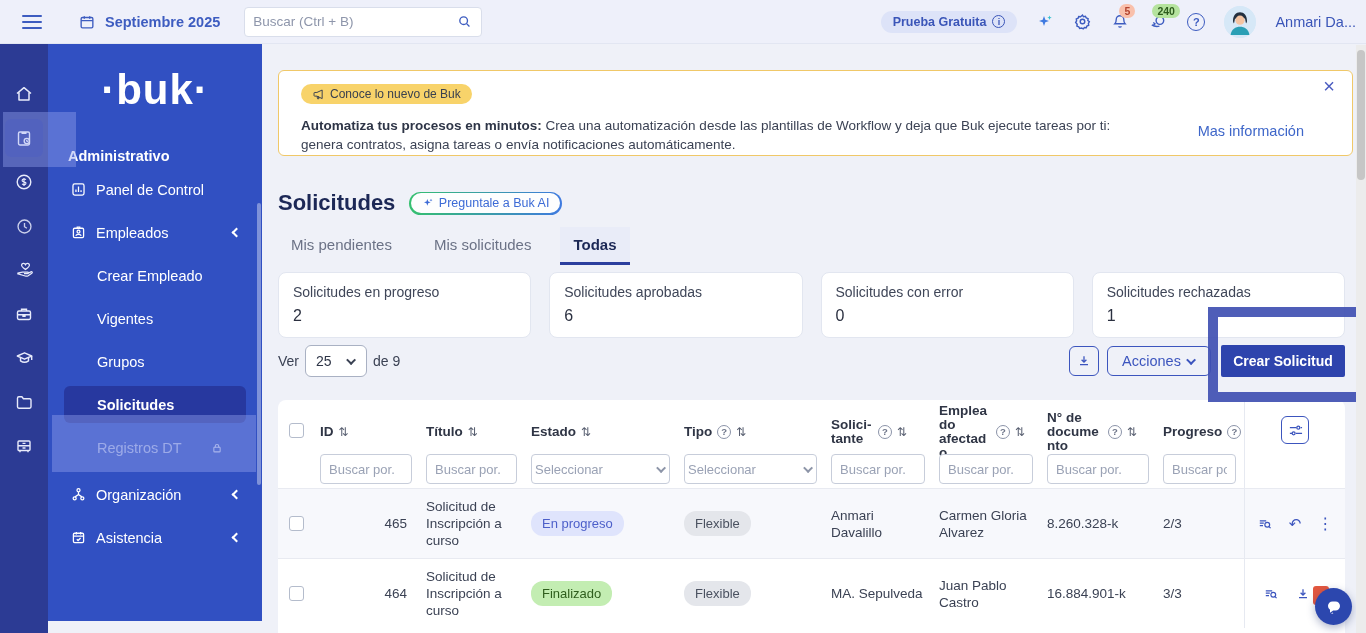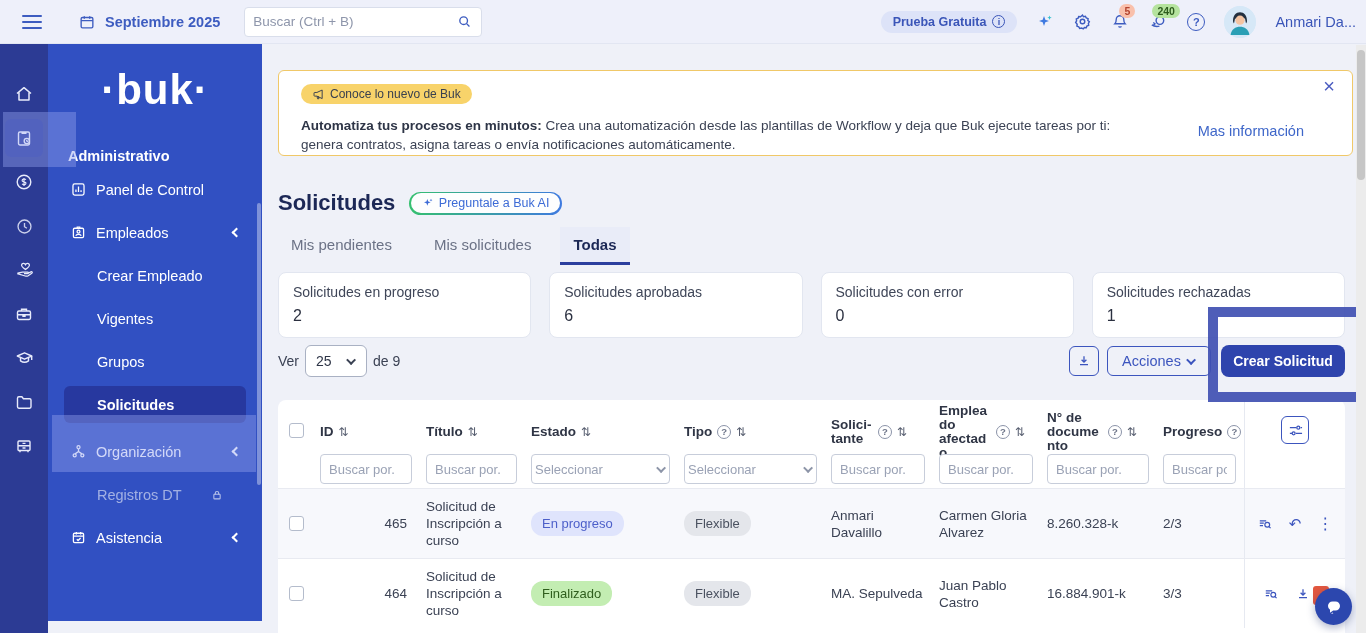--- a/index.html
+++ b/index.html
@@ -72,21 +72,21 @@
   .card .c-value { font-size:16px; color:#2b3040; margin-top:7px; }
 
   .controls { position:absolute; left:16px; top:301px; width:1067px; height:32px; display:flex; align-items:center; }
   .pp-select { margin:0 6px; width:62px; height:32px; border:1px solid #a9b1c3; border-radius:6px; background:#fff; display:flex; align-items:center; padding:10px 10px; cursor:pointer; color:#2e3547; }
   .pp-select .dn { margin-left:auto; }
   .dn { width:7px; height:7px; border-left:2px solid #3b4254; border-bottom:2px solid #3b4254; transform:rotate(-45deg) translateY(-2px); }
   .btn-out { height:30px; border:1px solid #3c55be; border-radius:6px; color:#3c55be; background:transparent; display:flex; align-items:center; justify-content:center; cursor:pointer; font-size:14.5px; font-family:inherit; }
   .dl-btn { width:30px; margin-left:auto; }
   .acc-btn { width:104px; margin-left:8px; gap:8px; }
   .acc-btn .dn { border-color:#3c55be; }
-  .crear-btn { width:124px; height:32px; margin-left:10px; background:#2e44ad; border:none; border-radius:8px; color:#fff; font-weight:700; font-size:14px; cursor:pointer; font-family:inherit; }
+  .crear-btn { width:124px; height:32px; margin-left:10px; background:#2e44ad; border:none; border-radius:2px; color:#fff; font-weight:700; font-size:14px; cursor:pointer; font-family:inherit; }
 
   
   .table { position:absolute; left:16px; top:356px; width:1067px; height:233px; background:#fff; border-radius:8px 8px 0 0; overflow:hidden; }
   .trow { display:grid; grid-template-columns:36px 106px 105px 153px 147px 108px 108px 116px 87px 101px; }
   .t-head { height:50px; }
   .hc { display:flex; align-items:center; gap:5px; padding:4px 2px 0 6px; font-weight:700; font-size:13.5px; color:#2f3545; line-height:14px; }
   .hc .hlabel { max-width:60px; overflow-wrap:break-word; }
   .sort { color:#555c6e; font-size:12px; font-weight:400; cursor:pointer; }
   .qm { flex:none; width:14px; height:14px; border:1px solid #8b93a8; border-radius:50%; color:#6d7488; font-size:9.5px; display:flex; align-items:center; justify-content:center; cursor:pointer; }
   .cb { width:15px; height:15px; border:1.5px solid #b4bccc; border-radius:3px; background:#fff; margin:0 auto; cursor:pointer; }
@@ -285,41 +285,41 @@
   <div class="mitem sub">
       <span>Vigentes</span>
     </div>
   <div class="mitem sub">
       <span>Grupos</span>
     </div>
   <div class="mitem sub active-row">
     <span class="active-pill"></span>
     <span style="font-weight:700">Solicitudes</span>
   </div>
+  <div class="mitem sub locked">
+    <span>Registros DT</span>
+    <span class="lock-ic">
+      <svg width="14" height="14" viewBox="0 0 20 20" fill="none" stroke="currentColor" stroke-width="1.5">
+          <rect x="5.5" y="9" width="9" height="6.5" rx="1"></rect>
+          <path d="M7.5 9V7.5a2.5 2.5 0 0 1 5 0V9"></path>
+        </svg>
+    </span>
+  </div>
+
   <div class="mitem" style="margin-top:4px">
     <span class="mi-ic">
       <svg width="17" height="17" viewBox="0 0 20 20" fill="none" stroke="currentColor" stroke-width="1.5">
           <circle cx="10" cy="5" r="1.8"></circle>
           <circle cx="5.5" cy="14.5" r="1.8"></circle>
           <circle cx="14.5" cy="14.5" r="1.8"></circle>
           <path d="M10 7v3M10 10l-4 2.8M10 10l4 2.8"></path>
         </svg>
     </span>
     <span>Organización</span>
     <span class="chev"></span>
-  </div>
-
-  <div class="mitem sub locked">
-    <span>Registros DT</span>
-    <span class="lock-ic">
-      <svg width="14" height="14" viewBox="0 0 20 20" fill="none" stroke="currentColor" stroke-width="1.5">
-          <rect x="5.5" y="9" width="9" height="6.5" rx="1"></rect>
-          <path d="M7.5 9V7.5a2.5 2.5 0 0 1 5 0V9"></path>
-        </svg>
-    </span>
   </div>
 
   <div class="mitem">
     <span class="mi-ic">
       <svg width="17" height="17" viewBox="0 0 20 20" fill="none" stroke="currentColor" stroke-width="1.5">
           <rect x="4" y="5" width="12" height="11" rx="1.5"></rect>
           <path d="M4 8.5h12M7.5 3.5v3M12.5 3.5v3M8 12l1.5 1.5 3-3"></path>
         </svg>
     </span>
     <span>Asistencia</span>

